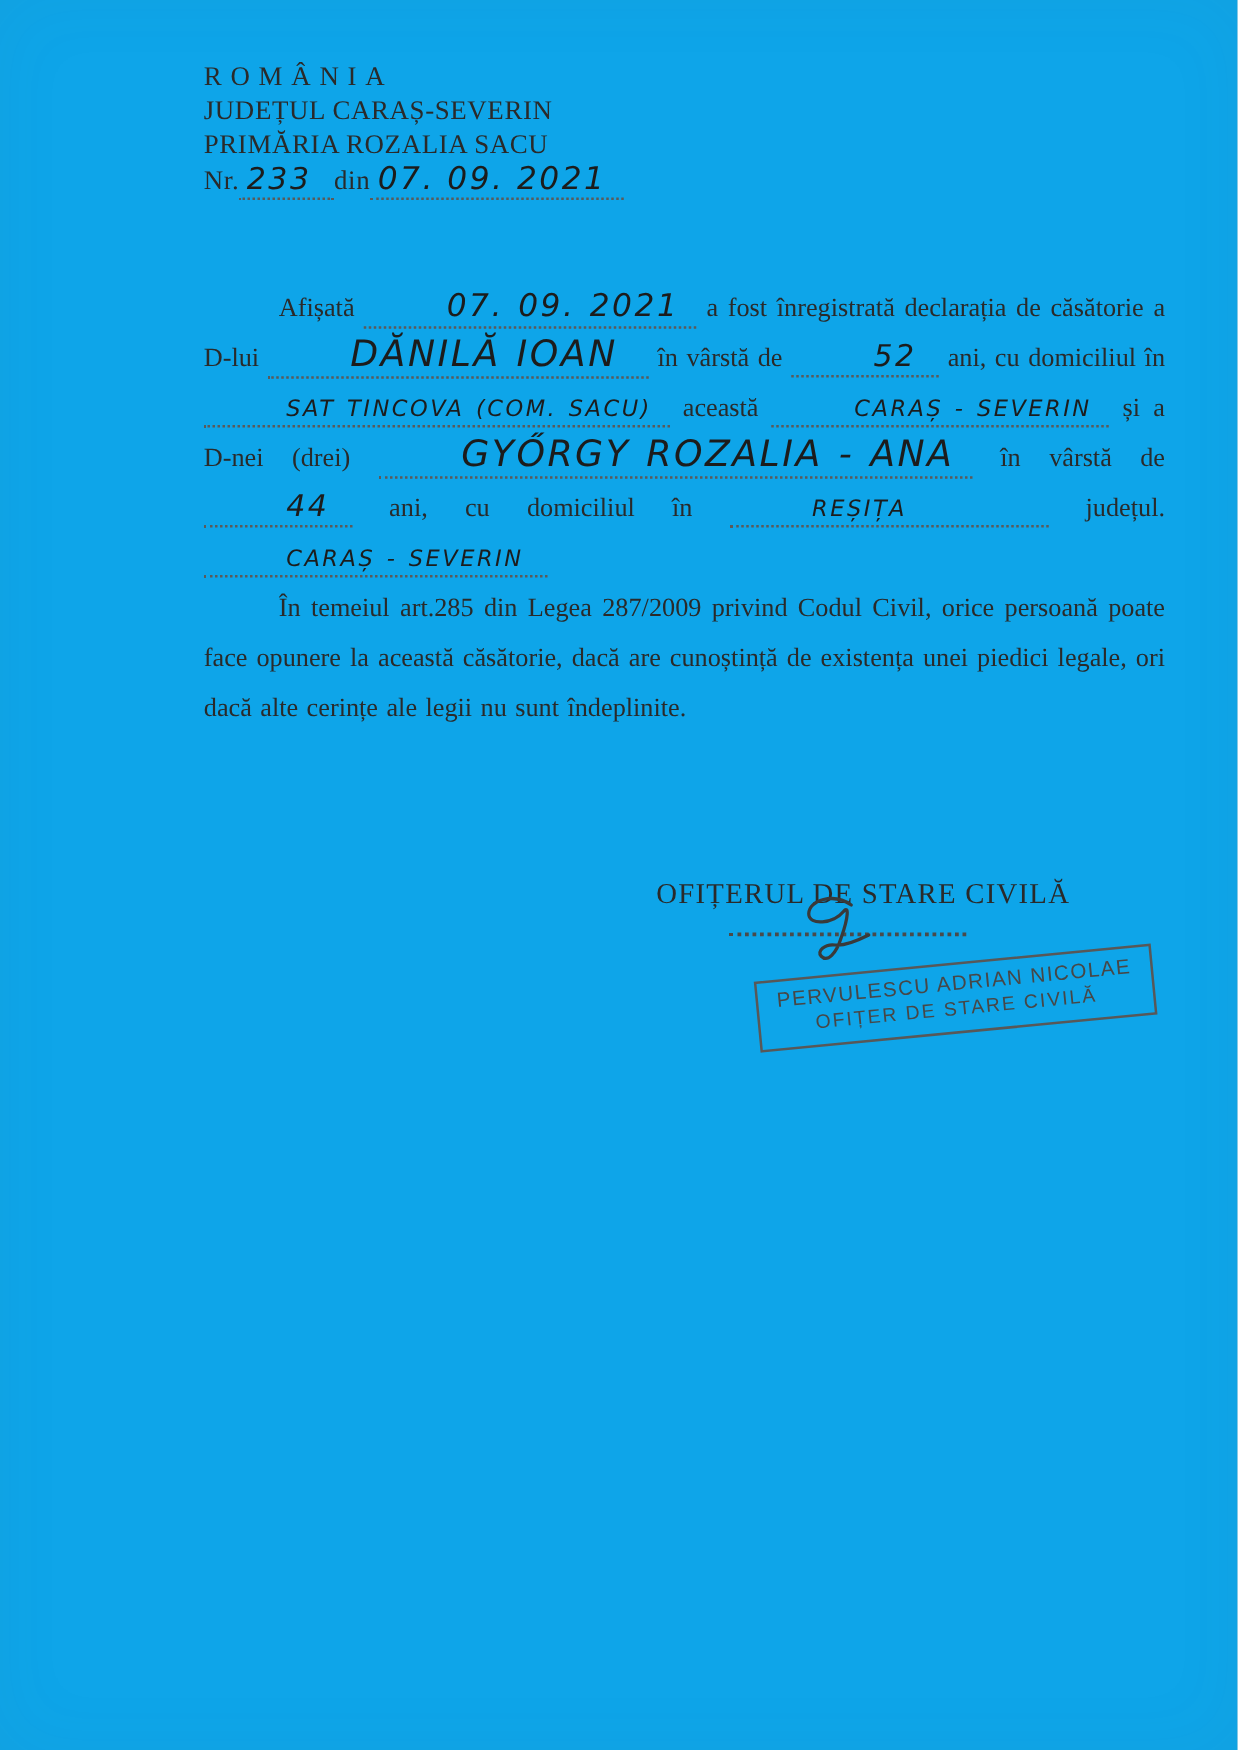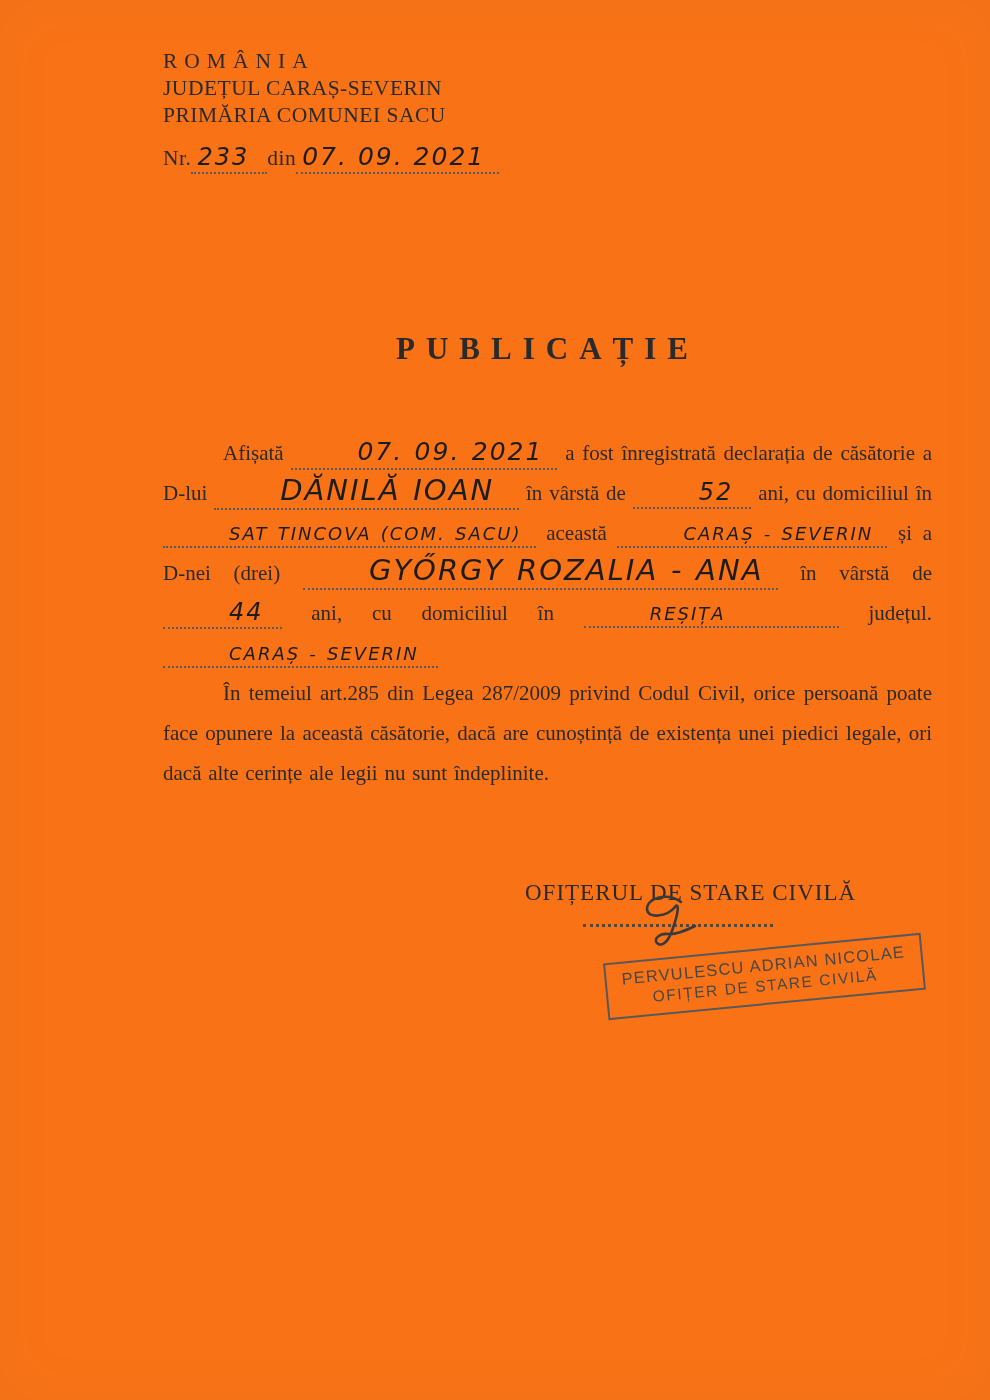--- a/index.html
+++ b/index.html
@@ -1,33 +1,33 @@
 <!DOCTYPE html>
 <html lang="ro"><head>
 <meta charset="utf-8">
 <style>
   html, body { margin: 0; padding: 0; background: #e9e9e6; }
   .page {
     position: relative;
     width: 990px;
     height: 1400px;
     margin: 0 auto;
-    background: #f97316;
+    background: #0ea5e9;
     box-sizing: border-box;
     padding: 48px 58px 0 163px;
     font-family: "Liberation Serif", serif;
     color: #2a2a2a;
     box-shadow: inset 0 0 60px rgba(90,90,80,0.05);
     overflow: hidden;
   }
 
   
   .hdr { font-size: 21.5px; line-height: 27px; letter-spacing: 0.5px; }
   .hdr .country { letter-spacing: 7px; }
-  .nr-line { margin-top: 15px; font-size: 21.5px; }
+  .nr-line { margin-top: 1px; font-size: 21.5px; }
 
   
   .hw {
     font-family: "DejaVu Sans", sans-serif;
     font-style: italic;
     color: #1c1c1c;
     letter-spacing: 2px;
     white-space: nowrap;
   }
   .fill {
@@ -57,21 +57,21 @@
     margin-top: 66px;
     font-size: 21px;
     line-height: 40px;
     text-align: justify;
     word-spacing: 1.5px;
   }
   main p { margin: 0; text-indent: 60px; }
 
   
   .officer {
-    margin-top: 87px;
+    margin-top: 116px;
     margin-left: 362px;
     font-size: 23px;
     letter-spacing: 1px;
     width: fit-content;
   }
   .sig-wrap { position: relative; margin-left: 420px; margin-top: 4px; width: 200px; height: 22px; }
   .dotline  { position: absolute; left: 0; top: 0; width: 190px; height: 14px; border-bottom: 3px dotted #4a4a4a; }
   .signature-svg { position: absolute; left: 52px; top: -18px; }
 
   .stamp-wrap { margin-left: 442px; margin-top: 16px; width: fit-content; }
@@ -89,27 +89,26 @@
   .stamp .l2 { font-size: 15.5px; letter-spacing: 1.6px; margin-top: 2px; white-space: nowrap; }
 </style>
 </head>
 <body>
 
 <div class="page">
 
   <header class="hdr">
     <div class="country">ROMÂNIA</div>
     <div>JUDEȚUL CARAȘ-SEVERIN</div>
-    <div>PRIMĂRIA COMUNEI  SACU</div>
+    <div>PRIMĂRIA ROZALIA  SACU</div>
     <div class="nr-line">
       <span>Nr.</span><span class="hw fill sm">233</span><span>din</span><span class="hw fill date">07. 09. 2021</span>
     </div>
   </header>
 
-  <h1 class="title">PUBLICAȚIE</h1>
 
   <main>
     <p>
       <span>Afișată</span>
       <span class="hw fill date">07. 09. 2021</span>
       <span>a fost înregistrată declarația de căsătorie a D-lui</span>
       <span class="hw fill name">DĂNILĂ  IOAN</span>
       <span>în vârstă de</span>
       <span class="hw fill sm">52</span>
       <span>ani, cu domiciliul în</span>

